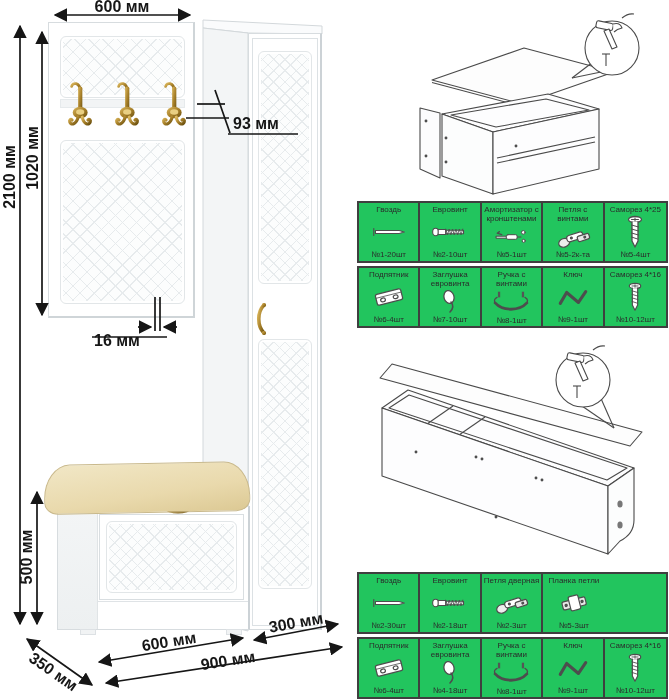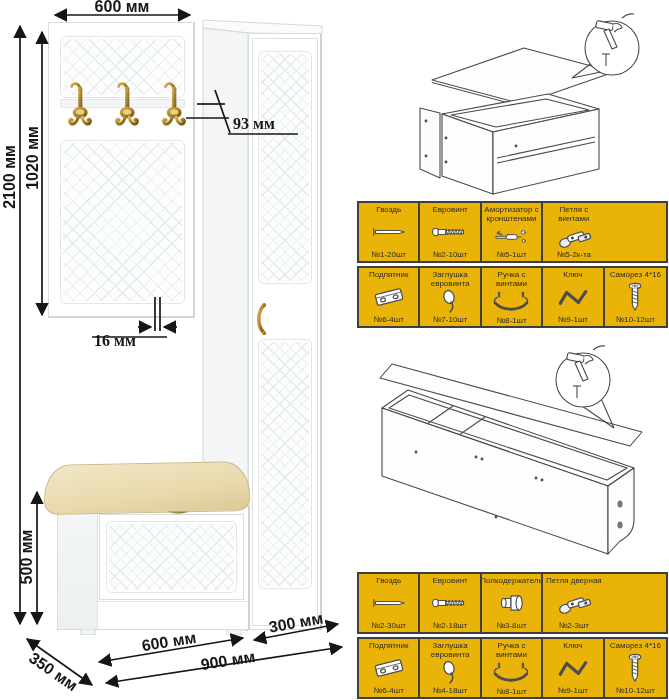--- a/index.html
+++ b/index.html
@@ -23,26 +23,26 @@
     background-image:
       repeating-linear-gradient(45deg,  #e7ebed 0 1px, transparent 1px 8px),
       repeating-linear-gradient(-45deg, #e7ebed 0 1px, transparent 1px 8px);
   }
   
   .dim {
     position: absolute; width: 70px; height: 18px; line-height: 18px;
     font-size: 16px; font-weight: bold; color: #161616;
     text-align: center; white-space: nowrap;
   }
-  .dim.leftal { text-align: left; width: 64px; font-family: Liberation Serif, serif; }
+  .dim.leftal { text-align: left; width: 64px; }
   
   .hw-table { position: absolute; width: 311px; }
   .hw-row {
     display: grid; grid-template-columns: repeat(5, 1fr);
-    border: 2px solid #3f3f3f; background: #eab308; height: 62px; margin-bottom: 3px;
+    border: 2px solid #3f3f3f; background: #22c55e; height: 62px; margin-bottom: 3px;
   }
   .hw-cell {
     border-right: 2px solid #3f3f3f;
     display: flex; flex-direction: column; align-items: center;
     justify-content: space-between; padding: 2px 1px; overflow: hidden;
   }
   .hw-cell:last-child { border-right: none; }
   .hw-label, .hw-qty {
     font-size: 8px; line-height: 1.15; text-align: center;
     color: #2b2b2b; font-weight: 500;
@@ -283,20 +283,32 @@
                 <ellipse cx="11" cy="17" rx="6" ry="4.6" fill="#eee"></ellipse>
                 <rect x="15" y="11" width="18" height="7" rx="3" fill="#fff"></rect>
                 <rect x="26" y="15" width="13" height="6" rx="2" fill="#e8e8e8"></rect>
                 <circle cx="20" cy="14.5" r="1" fill="#555"></circle>
                 <circle cx="34" cy="18" r="1" fill="#555"></circle>
               </g>
             </svg>
           </div>
         <div class="hw-qty">№5-2к-та</div>
       </div>
+      <div class="hw-cell">
+        <div class="hw-label">Саморез 4*25</div>
+        <div class="hw-icon">
+            <svg width="26" height="34" viewBox="0 0 26 34">
+              <ellipse cx="13" cy="4.5" rx="6.5" ry="3" fill="#fff"></ellipse>
+              <path d="M9.5,4.5 h7 M13,3 v3" stroke-width="1"></path>
+              <path d="M10,7 L10,26 L13,32 L16,26 L16,7" fill="#fff"></path>
+              <path d="M9.5,10 l7,2 M9.5,14 l7,2 M9.5,18 l7,2 M9.5,22 l6,2" stroke-width="1"></path>
+            </svg>
+          </div>
+        <div class="hw-qty">№5-4шт</div>
+      </div>
     </div>
     <div class="hw-row">
       <div class="hw-cell">
         <div class="hw-label">Подпятник</div>
         <div class="hw-icon">
             <svg width="44" height="26" viewBox="0 0 44 28">
               <g transform="rotate(-14 22 14)">
                 <rect x="8" y="8" width="28" height="12" rx="2" fill="#fff"></rect>
                 <line x1="8" y1="12" x2="36" y2="12" stroke-width="0.8"></line>
                 <ellipse cx="15" cy="15.5" rx="2.6" ry="2" fill="#fff"></ellipse>
@@ -406,46 +418,48 @@
             <svg width="44" height="22" viewBox="0 0 44 26">
               <ellipse cx="5" cy="13" rx="3.5" ry="4.5" fill="#fff"></ellipse>
               <rect x="8" y="10" width="9" height="6" fill="#fff"></rect>
               <path d="M17,11 h21 v4 h-21 z" fill="#fff"></path>
               <path d="M17,9.5 l2,7 2,-7 2,7 2,-7 2,7 2,-7 2,7 2,-7 2,7 2,-7" stroke-width="1"></path>
             </svg>
           </div>
         <div class="hw-qty">№2-18шт</div>
       </div>
       <div class="hw-cell">
-        <div class="hw-label">Полкодержатель</div>
-        <div class="hw-icon">
-            <svg width="36" height="24" viewBox="0 0 40 26">
-              <rect x="12" y="8" width="8" height="10" fill="#fff"></rect>
-              <ellipse cx="12" cy="13" rx="2.6" ry="5" fill="#fff"></ellipse>
-              <rect x="20" y="5" width="9" height="16" fill="#fff"></rect>
-              <ellipse cx="29" cy="13" rx="3.4" ry="8" fill="#fff"></ellipse>
-            </svg>
-          </div>
-        <div class="hw-qty">№3-8шт</div>
-      </div>
-      <div class="hw-cell">
         <div class="hw-label">Петля дверная</div>
         <div class="hw-icon">
             <svg width="44" height="26" viewBox="0 0 44 28">
               <g transform="rotate(-18 22 14)">
                 <ellipse cx="11" cy="17" rx="6" ry="4.6" fill="#eee"></ellipse>
                 <rect x="15" y="11" width="18" height="7" rx="3" fill="#fff"></rect>
                 <rect x="26" y="15" width="13" height="6" rx="2" fill="#e8e8e8"></rect>
                 <circle cx="20" cy="14.5" r="1" fill="#555"></circle>
                 <circle cx="34" cy="18" r="1" fill="#555"></circle>
               </g>
             </svg>
           </div>
         <div class="hw-qty">№2-3шт</div>
       </div>
+      <div class="hw-cell">
+        <div class="hw-label">Планка петли</div>
+        <div class="hw-icon">
+            <svg width="40" height="26" viewBox="0 0 44 28">
+              <g transform="rotate(-14 22 14)">
+                <rect x="9" y="10" width="26" height="9" rx="2" fill="#e8e8e8"></rect>
+                <rect x="17" y="6" width="11" height="16" rx="2" fill="#fff"></rect>
+                <circle cx="13" cy="14.5" r="1.2" fill="#555"></circle>
+                <circle cx="31" cy="14.5" r="1.2" fill="#555"></circle>
+              </g>
+            </svg>
+          </div>
+        <div class="hw-qty">№5-3шт</div>
+      </div>
     </div>
     <div class="hw-row">
       <div class="hw-cell">
         <div class="hw-label">Подпятник</div>
         <div class="hw-icon">
             <svg width="44" height="26" viewBox="0 0 44 28">
               <g transform="rotate(-14 22 14)">
                 <rect x="8" y="8" width="28" height="12" rx="2" fill="#fff"></rect>
                 <line x1="8" y1="12" x2="36" y2="12" stroke-width="0.8"></line>
                 <ellipse cx="15" cy="15.5" rx="2.6" ry="2" fill="#fff"></ellipse>

